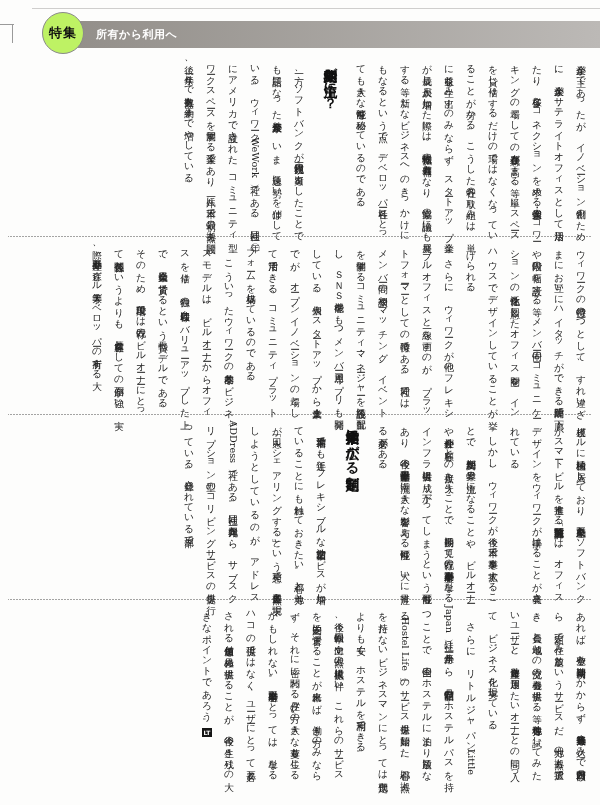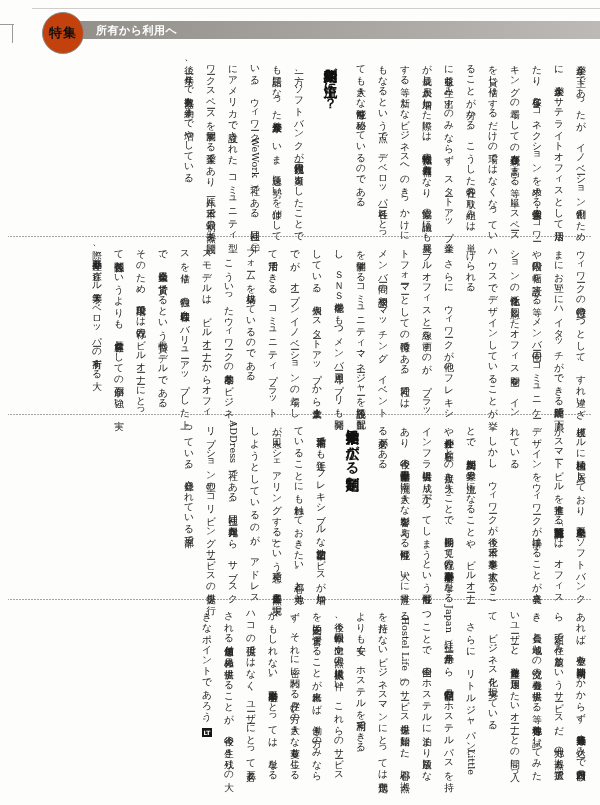--- a/index.html
+++ b/index.html
@@ -9,31 +9,31 @@
     background:#fdfdfc;
     font-family:"DejaVu Serif","Liberation Serif",serif;
     color:#222;
   }
   
   .edge-line{position:absolute;left:32px;top:8px;right:0;height:1px;background:#cfcecd;}
   .trim-h{position:absolute;left:0;top:24px;width:14px;height:1px;background:#9a9a9a;}
   .trim-v{position:absolute;left:12px;top:24px;width:1px;height:19px;background:#9a9a9a;}
   
   .bar{
-    position:absolute;left:52px;top:21px;right:0;height:18px;
+    position:absolute;left:52px;top:21px;right:0;height:27px;
     background:linear-gradient(to right,#918d88,#bcb9b6);
     display:flex;align-items:center;padding-left:44px;box-sizing:border-box;
     font-family:"DejaVu Sans","Liberation Sans",sans-serif;color:#ffffff;
     white-space:nowrap;
   }
   .kicker{font-weight:bold;font-size:11px;letter-spacing:0.5px;margin-right:4px;}
   .title{font-weight:bold;font-size:20.5px;letter-spacing:0.5px;}
   .badge{
     position:absolute;left:42px;top:12px;width:42px;height:42px;border-radius:50%;
-    background:#c2410c;border:1.5px solid #8a8a8a;box-sizing:border-box;
+    background:#bef264;border:1.5px solid #8a8a8a;box-sizing:border-box;
     display:flex;align-items:center;justify-content:center;
     font-family:"DejaVu Sans","Liberation Sans",sans-serif;
     font-weight:bold;font-size:13px;color:#111;letter-spacing:1px;
   }
   
   .dan{
     position:absolute;left:8px;width:584px;
     writing-mode:vertical-rl;text-orientation:mixed;
     font-size:9.7px;line-height:22px;
     text-align:justify;color:#222;

